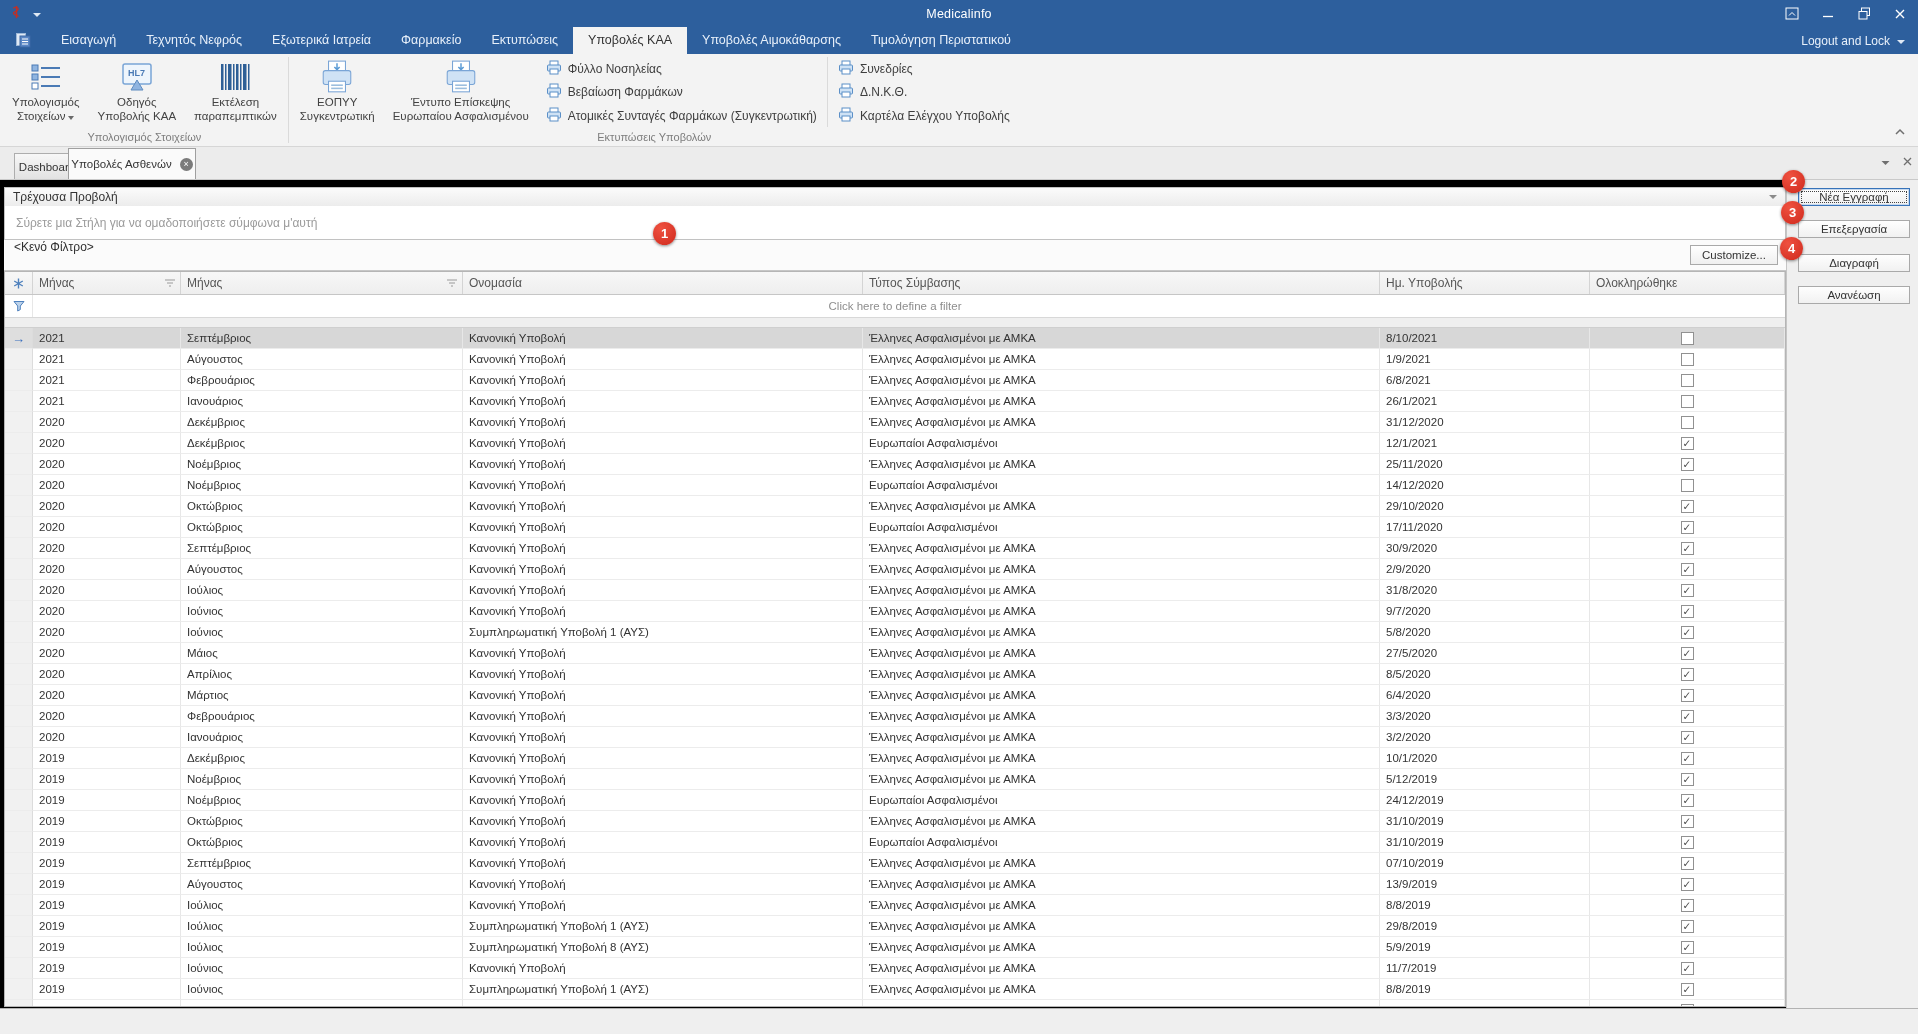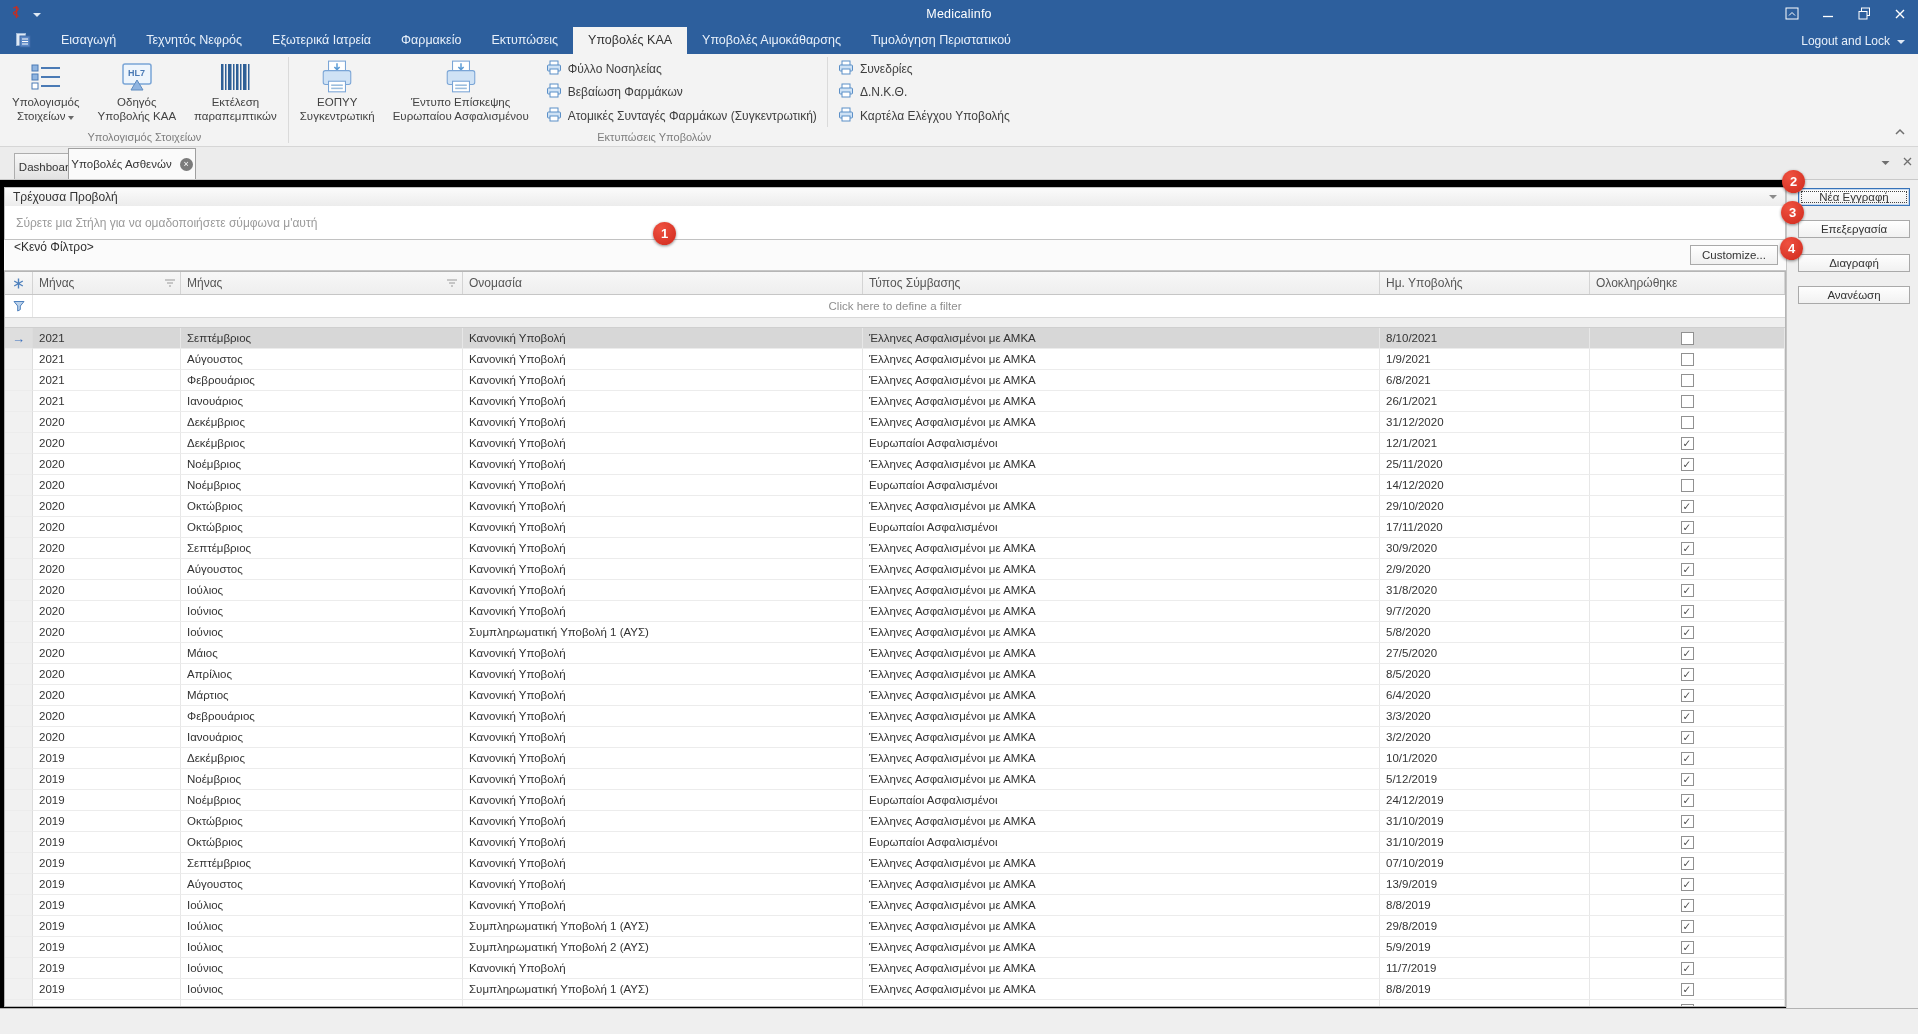--- a/index.html
+++ b/index.html
@@ -776,21 +776,21 @@
               <span class="checkbox"></span>
             </span>
           </div>
 
           <div class="g-row row done">
             <span class="cell c-ind">
               <span class="arrow">→</span>
             </span>
             <span class="cell c-etos">2019</span>
             <span class="cell c-minas">Ιούλιος</span>
-            <span class="cell c-onomasia">Συμπληρωματική Υποβολή 2 (ΑΥΣ)</span>
+            <span class="cell c-onomasia">Συμπληρωματική Υποβολή 8 (ΑΥΣ)</span>
             <span class="cell c-typos">Έλληνες Ασφαλισμένοι με ΑΜΚΑ</span>
             <span class="cell c-imerominia">5/9/2019</span>
             <span class="cell c-done">
               <span class="checkbox"></span>
             </span>
           </div>
 
           <div class="g-row row done">
             <span class="cell c-ind">
               <span class="arrow">→</span>

